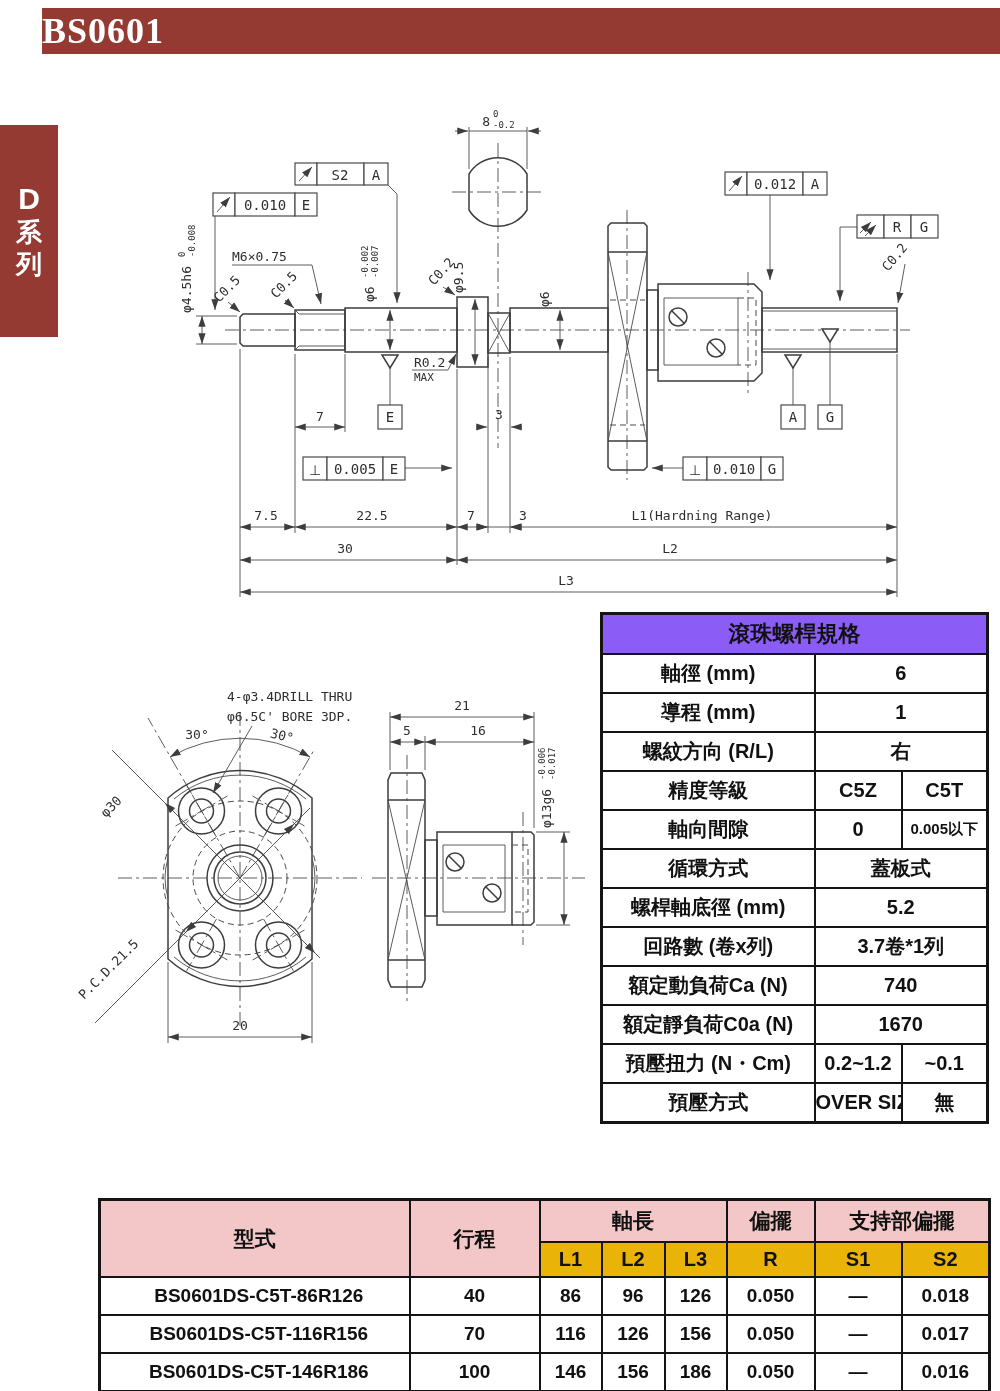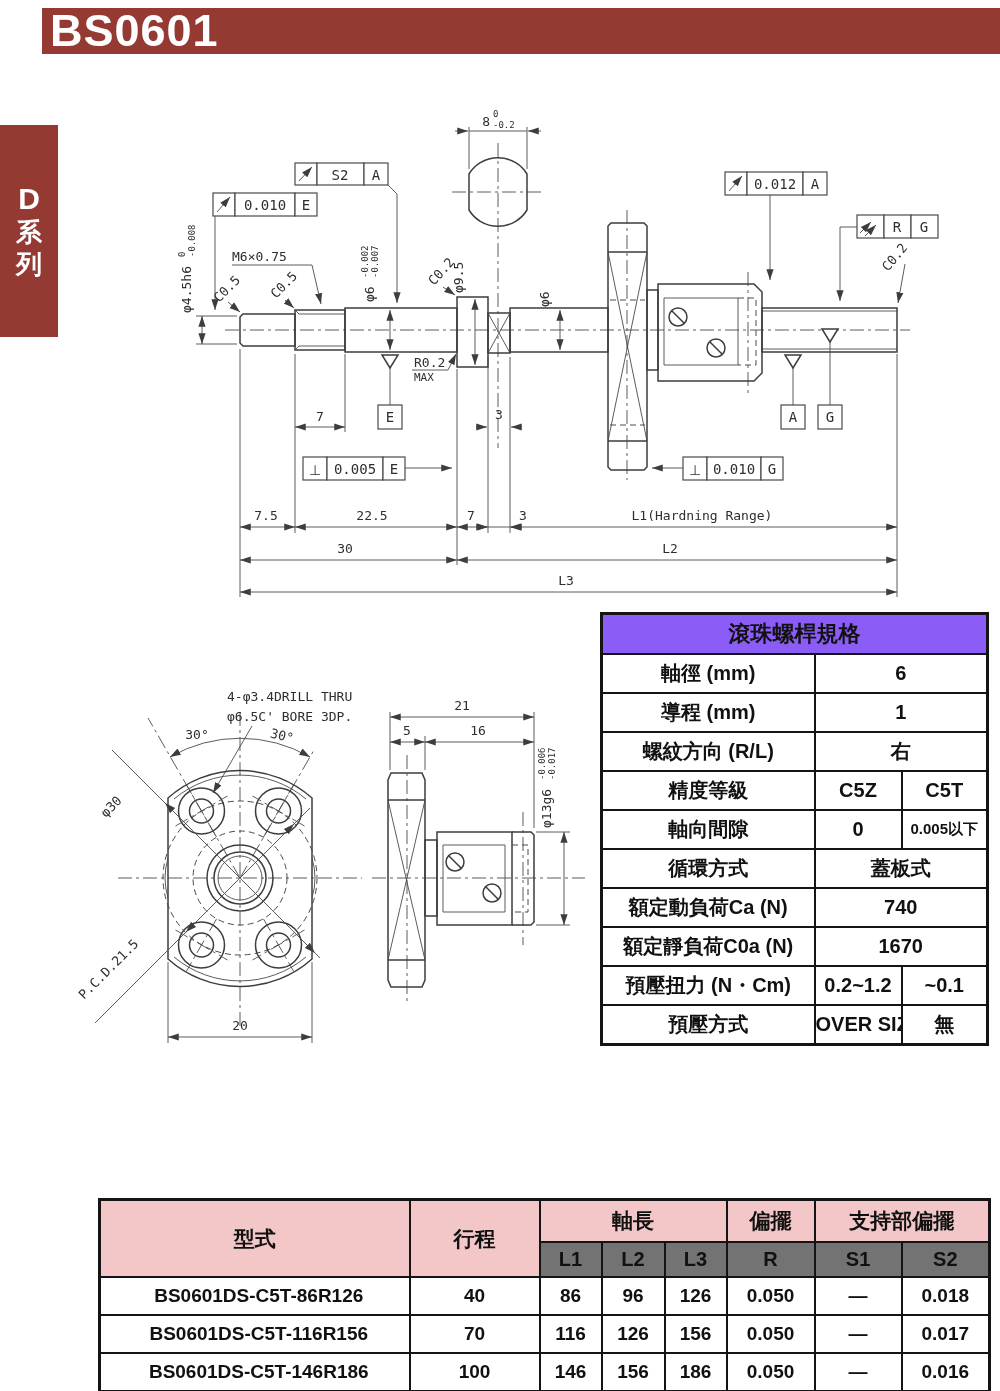--- a/index.html
+++ b/index.html
@@ -2,22 +2,22 @@
 <html><head>
 <meta charset="utf-8">
 <style>
   html,body{margin:0;padding:0;background:#fff;}
   .page{position:relative;width:1000px;height:1391px;background:#fff;overflow:hidden;
         font-family:"Liberation Sans",sans-serif;}
   .abs{position:absolute;}
   
   .hdr{left:42px;top:8px;width:958px;height:46px;background:#943a33;color:#fff;
        display:flex;align-items:center;}
-  .hdr span{font-size:45px;font-weight:bold;letter-spacing:1px;padding-left:8px;
-       font-family:Liberation Sans, sans-serif;}
+  .hdr span{font-size:36px;font-weight:bold;letter-spacing:1px;padding-left:0;
+       font-family:Liberation Serif, serif;}
   
   .tab{left:0;top:125px;width:58px;height:212px;background:#943a33;color:#fff;
        display:flex;flex-direction:column;align-items:center;justify-content:center;gap:2px;}
   .tab .lt{font-size:30px;font-weight:bold;line-height:32px;}
   .tab .cj{font-size:26px;font-weight:bold;line-height:30px;}
   
   svg text{font-family:"DejaVu Sans Mono",monospace;font-size:13px;fill:#2e2e2e;}
   svg .t9{font-size:9px;} svg .t11{font-size:11px;} svg .t14{font-size:14px;}
   svg .mid{text-anchor:middle;} svg .end{text-anchor:end;}
   svg .sym{font-family:"DejaVu Sans",sans-serif;}
@@ -31,21 +31,21 @@
   table{border-collapse:collapse;table-layout:fixed;color:#111;}
   td{border:2px solid #141414;text-align:center;vertical-align:middle;padding:0;
      font-weight:bold;background:#fff;overflow:hidden;white-space:nowrap;}
   .spec{left:600px;top:612px;width:386px;border:3px solid #141414;}
   .spec td{font-size:20px;height:37px;}
   .spec .title td{background:#8b5cf6;font-size:22px;height:38px;}
   .spec .sm{font-size:15px;} .spec .xs{font-size:20px;}
   .spec .lbl{font-size:20px;}
   .model{left:98px;top:1198px;width:890px;border:3px solid #141414;}
   .model .h1 td{background:#f3c7c7;font-size:21px;height:40px;}
-  .model .h2 td{background:#737373;font-size:20px;height:33px;}
+  .model .h2 td{background:#eab308;font-size:20px;height:33px;}
   .model .dr td{font-size:19px;height:36px;}
   .model .nm{text-align:center;padding-left:8px;font-size:20px;}
 </style>
 </head>
 <body>
 
 <div class="page">
 
   <div class="abs hdr">
     <span>BS0601</span>
@@ -352,20 +352,28 @@
           <td>C5T</td>
         </tr>
     <tr>
           <td class="lbl">軸向間隙</td>
           <td>0</td>
           <td class="sm">0.005以下</td>
         </tr>
     <tr>
           <td class="lbl">循環方式</td>
           <td colspan="2">蓋板式</td>
+        </tr>
+    <tr>
+          <td class="lbl">螺桿軸底徑 (mm)</td>
+          <td colspan="2">5.2</td>
+        </tr>
+    <tr>
+          <td class="lbl">回路數 (卷x列)</td>
+          <td colspan="2">3.7卷*1列</td>
         </tr>
     <tr>
           <td class="lbl">額定動負荷Ca (N)</td>
           <td colspan="2">740</td>
         </tr>
     <tr>
           <td class="lbl">額定靜負荷C0a (N)</td>
           <td colspan="2">1670</td>
         </tr>
     <tr>

